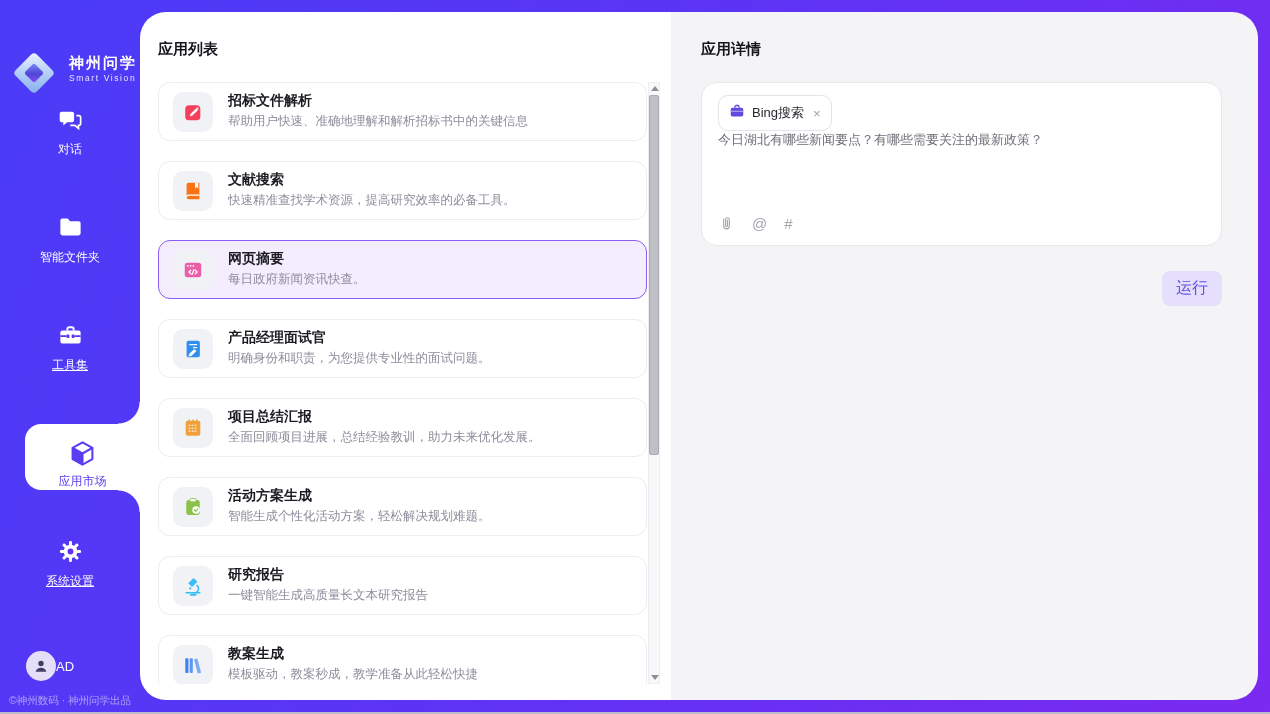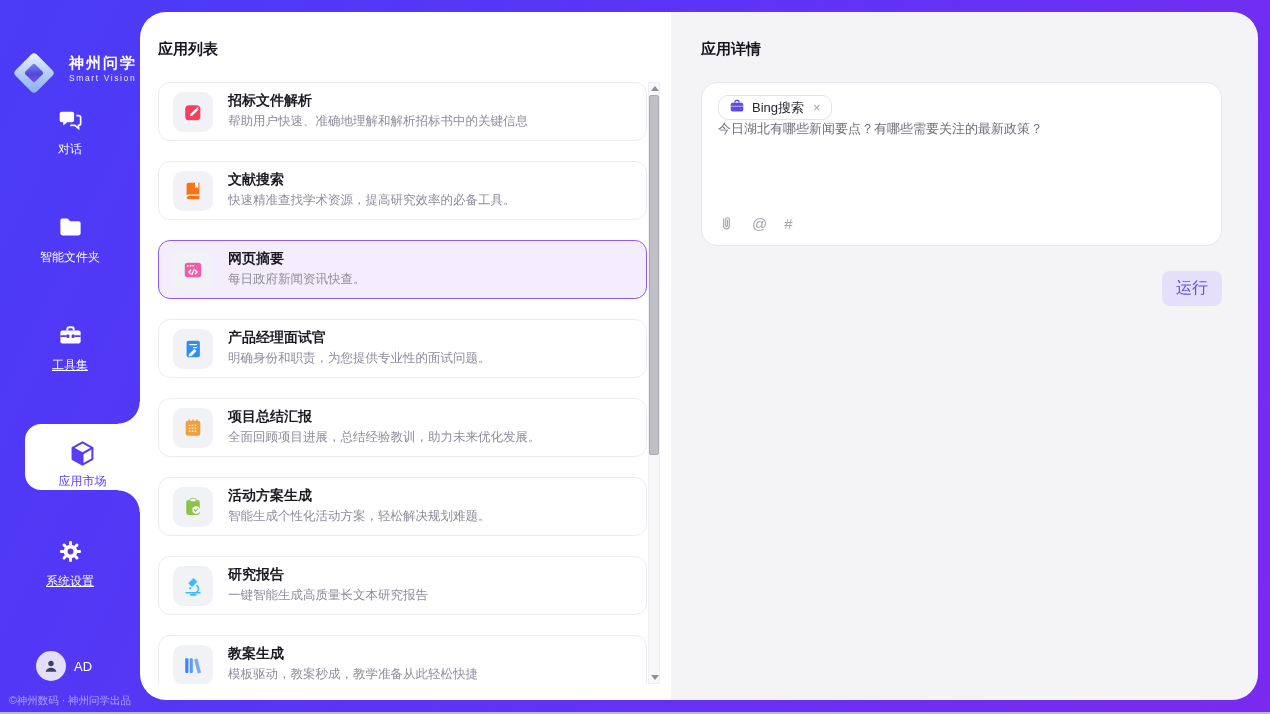--- a/index.html
+++ b/index.html
@@ -28,21 +28,21 @@
   .nav-item .nav-label { font-size:12px; color:#fff; }
   .nav-item .nav-label.underline { text-decoration:underline; }
   .nav-item.active { left:25px; width:115px; height:66px; background:#fff;
     border-radius:16px 0 0 16px; justify-content:flex-end; gap:5px; }
   .nav-item.active .nav-label { color:#5b3cf2; }
   .nav-icon { display:flex; align-items:center; justify-content:center; color:#5b3cf2; }
   .notch { position:absolute; right:0; width:22px; height:22px; pointer-events:none; }
   .notch.top { top:-22px; background:radial-gradient(circle 22px at 0 0, rgba(0,0,0,0) 0 21px, #fff 22px); }
   .notch.bottom { bottom:-22px; background:radial-gradient(circle 22px at 0 100%, rgba(0,0,0,0) 0 21px, #fff 22px); }
 
-  .user { position:absolute; left:36px; bottom:33px; display:flex; align-items:center; gap:8px; cursor:pointer; }
+  .user { position:absolute; left:26px; bottom:33px; display:flex; align-items:center; gap:0; cursor:pointer; }
   .avatar { width:30px; height:30px; border-radius:50%; background:#e4def8;
     display:flex; align-items:center; justify-content:center; }
   .user-name { color:#fff; font-size:13px; }
   .copyright { position:absolute; left:9px; bottom:6px; color:rgba(255,255,255,.5);
     font-size:10.5px; white-space:nowrap; }
 
   
   .content { position:absolute; left:140px; top:12px; width:1118px; height:688px; display:flex; }
 
   .list-panel { width:531px; background:#fff; border-radius:26px 0 0 26px; position:relative; }
@@ -65,21 +65,21 @@
   .sb-up { top:3px; border-bottom:5px solid #8f8f98; }
   .sb-down { bottom:3px; border-top:5px solid #8f8f98; }
   .sb-thumb { position:absolute; top:12px; left:0; width:10px; height:360px;
     background:#bfbfc6; border:1px solid #ababb4; border-radius:2px; }
 
   .detail-panel { flex:1; background:#f4f4f6; border-radius:0 26px 26px 0;
     position:relative; padding:0 36px 8px 30px; }
   .detail-panel .panel-title { left:30px; }
   .detail-card { position:absolute; top:70px; left:30px; right:36px; height:164px;
     background:#fff; border:1px solid #e7e7ec; border-radius:16px; padding:12px 16px; }
-  .chip { display:inline-flex; align-items:center; gap:7px; height:25px; padding:0 10px;
+  .chip { display:inline-flex; align-items:center; gap:7px; height:36px; padding:0 10px;
     border:1px solid #e3e3e9; border-radius:10px; background:#fff; cursor:pointer; }
   .chip-label { font-size:13px; color:#27272e; }
   .chip-close { font-size:13px; color:#9ca3af; margin-left:2px; cursor:pointer; }
   .query { font-size:13px; color:#6e6e79; }
   .attach-row { position:absolute; left:16px; bottom:12px; display:flex; align-items:center;
     gap:17px; color:#a5a5ae; }
   .attach-row .glyph { font-size:15px; line-height:1; cursor:pointer; }
   .run-row { position:absolute; top:259px; right:36px; }
   .run-btn { background:#e5dffb; color:#6050e4; border:none; border-radius:8px;
     font-size:16px; padding:7px 14px; cursor:pointer; font-family:inherit; }

